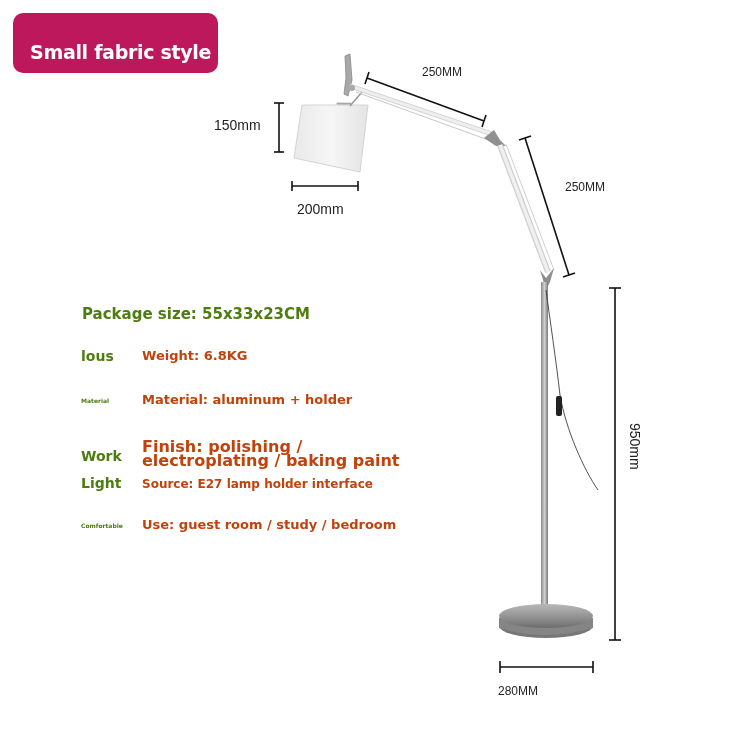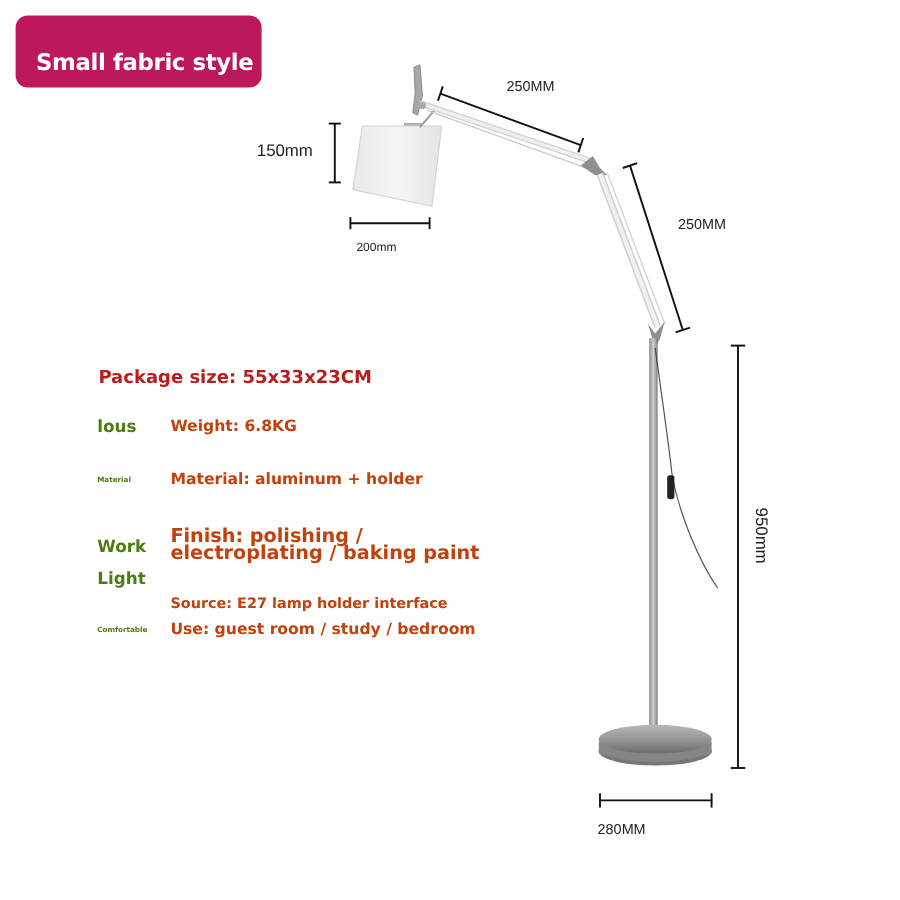--- a/index.html
+++ b/index.html
@@ -1,20 +1,20 @@
 <!DOCTYPE html>
 <html><head>
 <meta charset="utf-8">
 <style>
   html, body { margin:0; padding:0; background:#ffffff; }
   body { width:750px; height:750px; position:relative; overflow:hidden; font-family:"DejaVu Sans", sans-serif; }
   .badge { position:absolute; left:13px; top:13px; width:205px; height:60px; background:#be185d; border-radius:10px; }
   .badge-text { position:absolute; left:17px; top:28px; color:#fff; font-weight:bold; font-size:19px; font-family:"DejaVu Sans", sans-serif; letter-spacing:-0.3px; }
   .spec { position:absolute; font-weight:bold; color:#111; }
-  .pkg { left:82px; top:305px; font-size:15px; color:#b91c1c; }
+  .pkg { left:82px; top:305px; font-size:15px; color:#4d7c0f; }
   .lbl { position:absolute; left:81px; font-weight:bold; color:#4d7c0f; }
   .lbl-big { font-size:14px; }
   .lbl-tiny { font-size:6px; font-weight:bold; }
   .val { position:absolute; left:142px; font-weight:bold; font-size:13px; color:#c2410c; line-height:14px; }
   .dim { position:absolute; font-size:12px; color:#222; font-family:"Liberation Sans", sans-serif; }
   svg.lamp { position:absolute; left:0; top:0; }
 </style>
 </head>
 <body>
 
@@ -27,21 +27,21 @@
 <span class="lbl lbl-big" style="top:348px;">lous</span>
 <span class="val" style="top:349px;">Weight: 6.8KG</span>
 
 <span class="lbl lbl-tiny" style="top:397px;">Material</span>
 <span class="val" style="top:393px;">Material: aluminum + holder</span>
 
 <span class="lbl lbl-big" style="top:432px;margin-top:16px;">Work</span>
 <span class="val" style="top:440px; width:270px; font-size:16px;">Finish: polishing / electroplating / baking paint</span>
 
 <span class="lbl lbl-big" style="top:475px;">Light</span>
-<span class="val" style="top:477px; font-size:12px;margin-top:19px;">Source: E27 lamp holder interface</span>
+<span class="val" style="top:477px; font-size:12px;">Source: E27 lamp holder interface</span>
 
 <span class="lbl lbl-tiny" style="top:522px;">Comfortable</span>
 <span class="val" style="top:518px;">Use: guest room / study / bedroom</span>
 
 <svg class="lamp" width="750" height="750" viewBox="0 0 750 750">
   <defs>
     <linearGradient id="baseGrad" x1="0" y1="0" x2="0" y2="1">
       <stop offset="0" stop-color="#b8b8b8"></stop>
       <stop offset="0.6" stop-color="#8e8e8e"></stop>
       <stop offset="1" stop-color="#6c6c6c"></stop>
@@ -110,17 +110,17 @@
     <line x1="609" y1="288" x2="621" y2="288"></line>
     <line x1="609" y1="640" x2="621" y2="640"></line>
 
     <line x1="500" y1="667" x2="593" y2="667"></line>
     <line x1="500" y1="661" x2="500" y2="673"></line>
     <line x1="593" y1="661" x2="593" y2="673"></line>
   </g>
 </svg>
 
 <span class="dim" style="left:214px; top:117px; font-size:14px;">150mm</span>
-<span class="dim" style="left:297px; top:201px; font-size:10px;">200mm</span>
+<span class="dim" style="left:297px; top:201px; font-size:14px;">200mm</span>
 <span class="dim" style="left:422px; top:65px;">250MM</span>
 <span class="dim" style="left:565px; top:180px;">250MM</span>
 <span class="dim" style="left:606px; top:443px; font-size:14px; transform:rotate(90deg); transform-origin:left top; white-space:nowrap; left:643px; top:423px;">950mm</span>
 <span class="dim" style="left:498px; top:684px;">280MM</span>
 
 </body></html>

